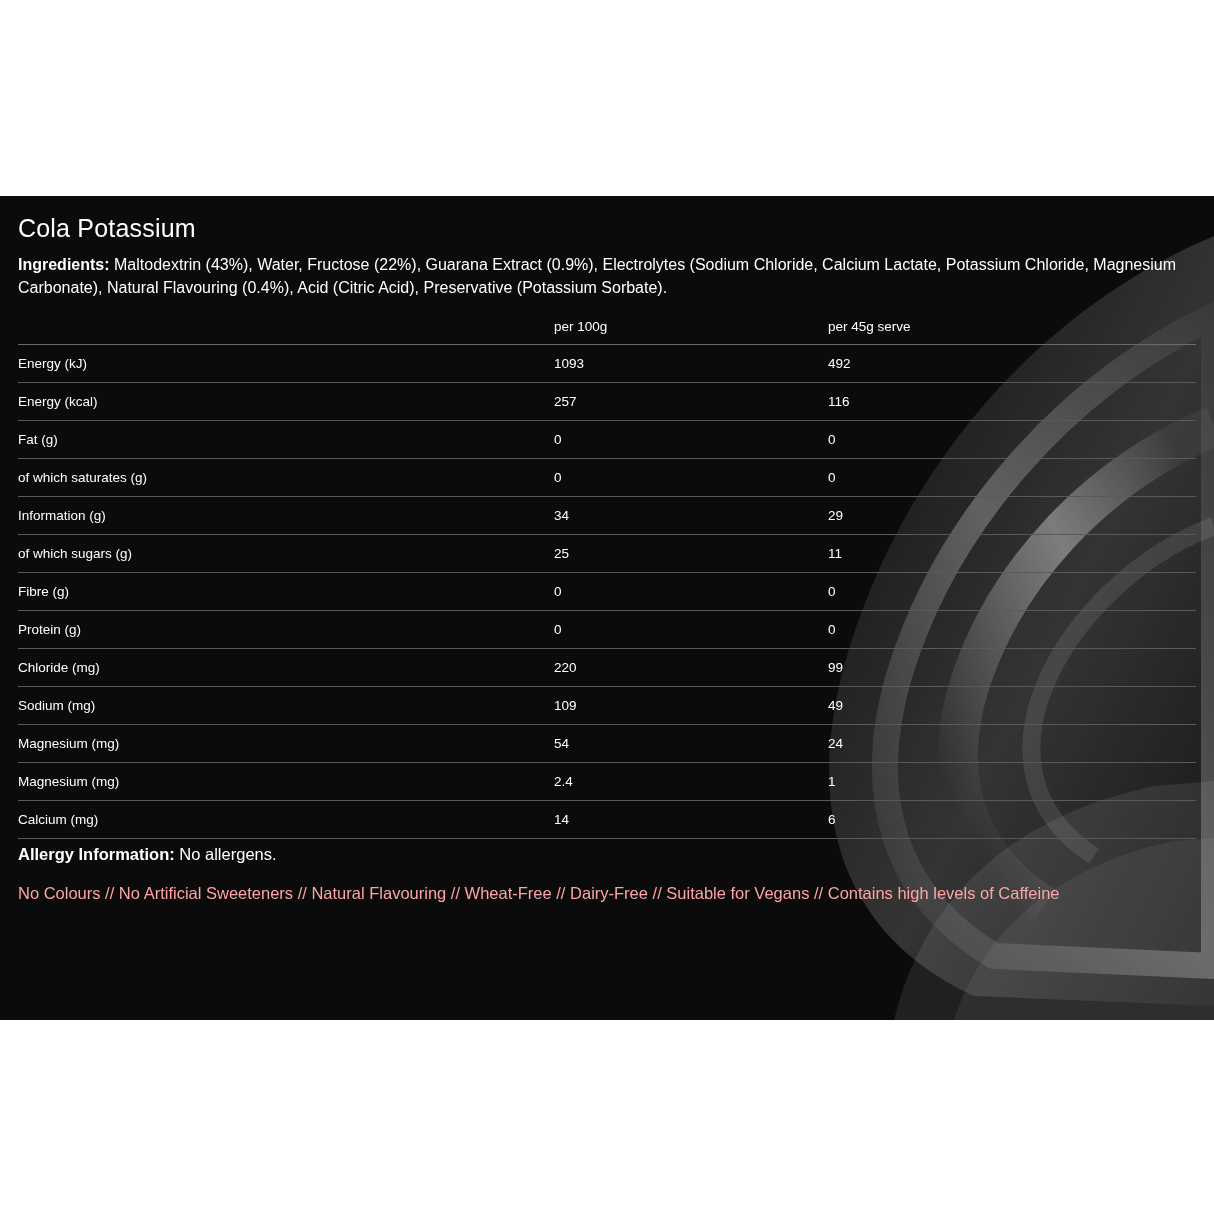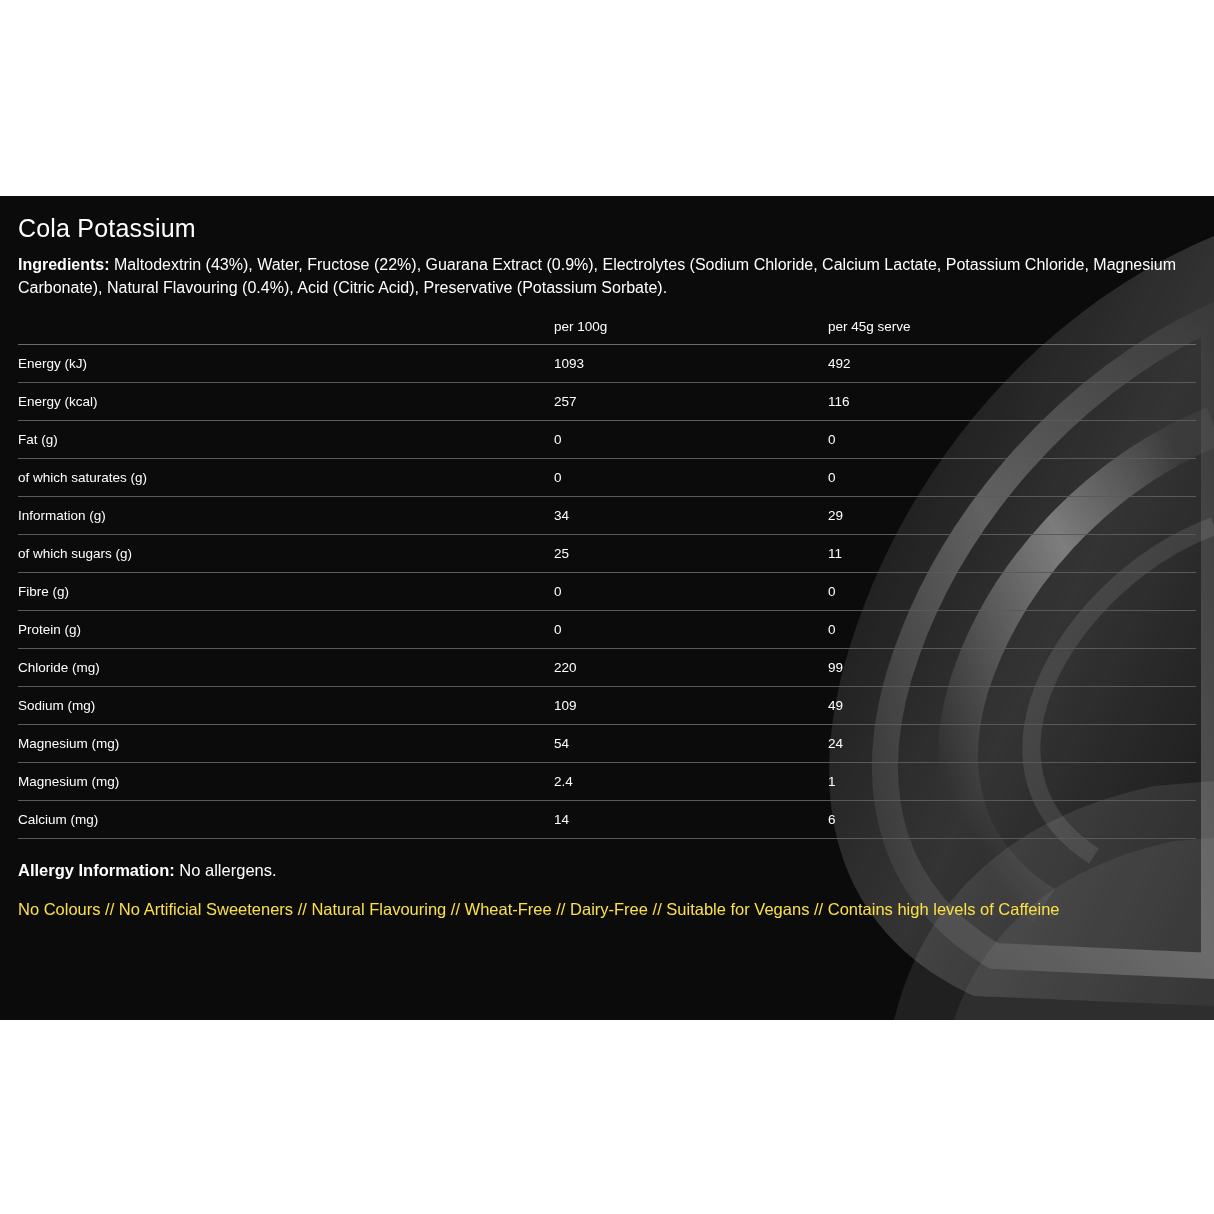--- a/index.html
+++ b/index.html
@@ -81,26 +81,26 @@
   }
   table.nutrition tr:last-child td {
     border-bottom: 1px solid #5a5a5a;
   }
   .col-label { width: 536px; }
   .col-100 { width: 274px; }
   .col-serve { width: 368px; }
   .allergy {
     font-size: 16.5px;
     color: #ffffff;
-    margin: 22px 0 0 0;
+    margin: 6px 0 0 0;
   }
   .allergy b { font-weight: bold; }
   .claims {
     font-size: 16.5px;
-    color: #fde047;
+    color: #fca5a5;
     margin: 20px 0 10px 0;
   }
 </style>
 </head>
 <body>
 
 <div id="page">
 
   <div class="panel">
 

